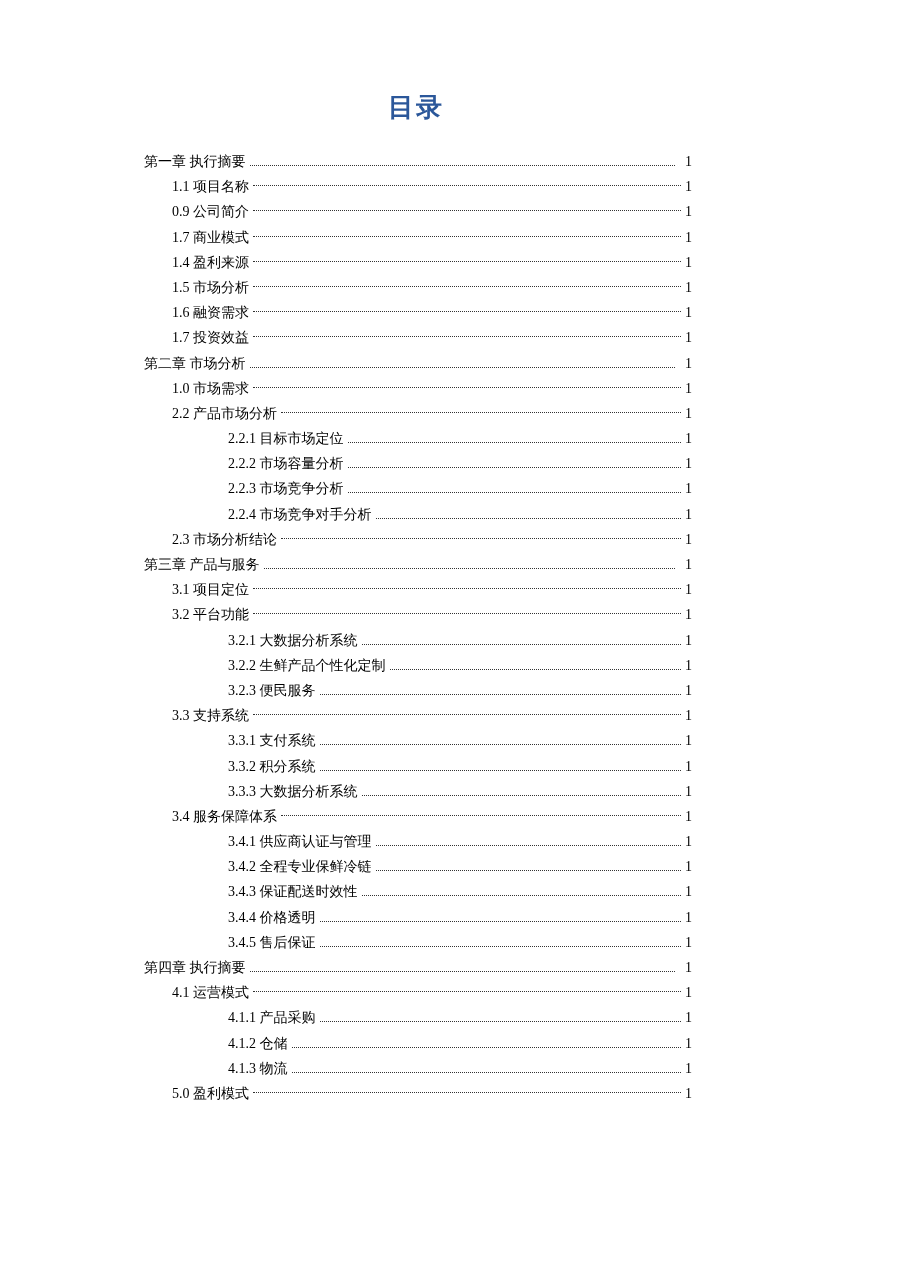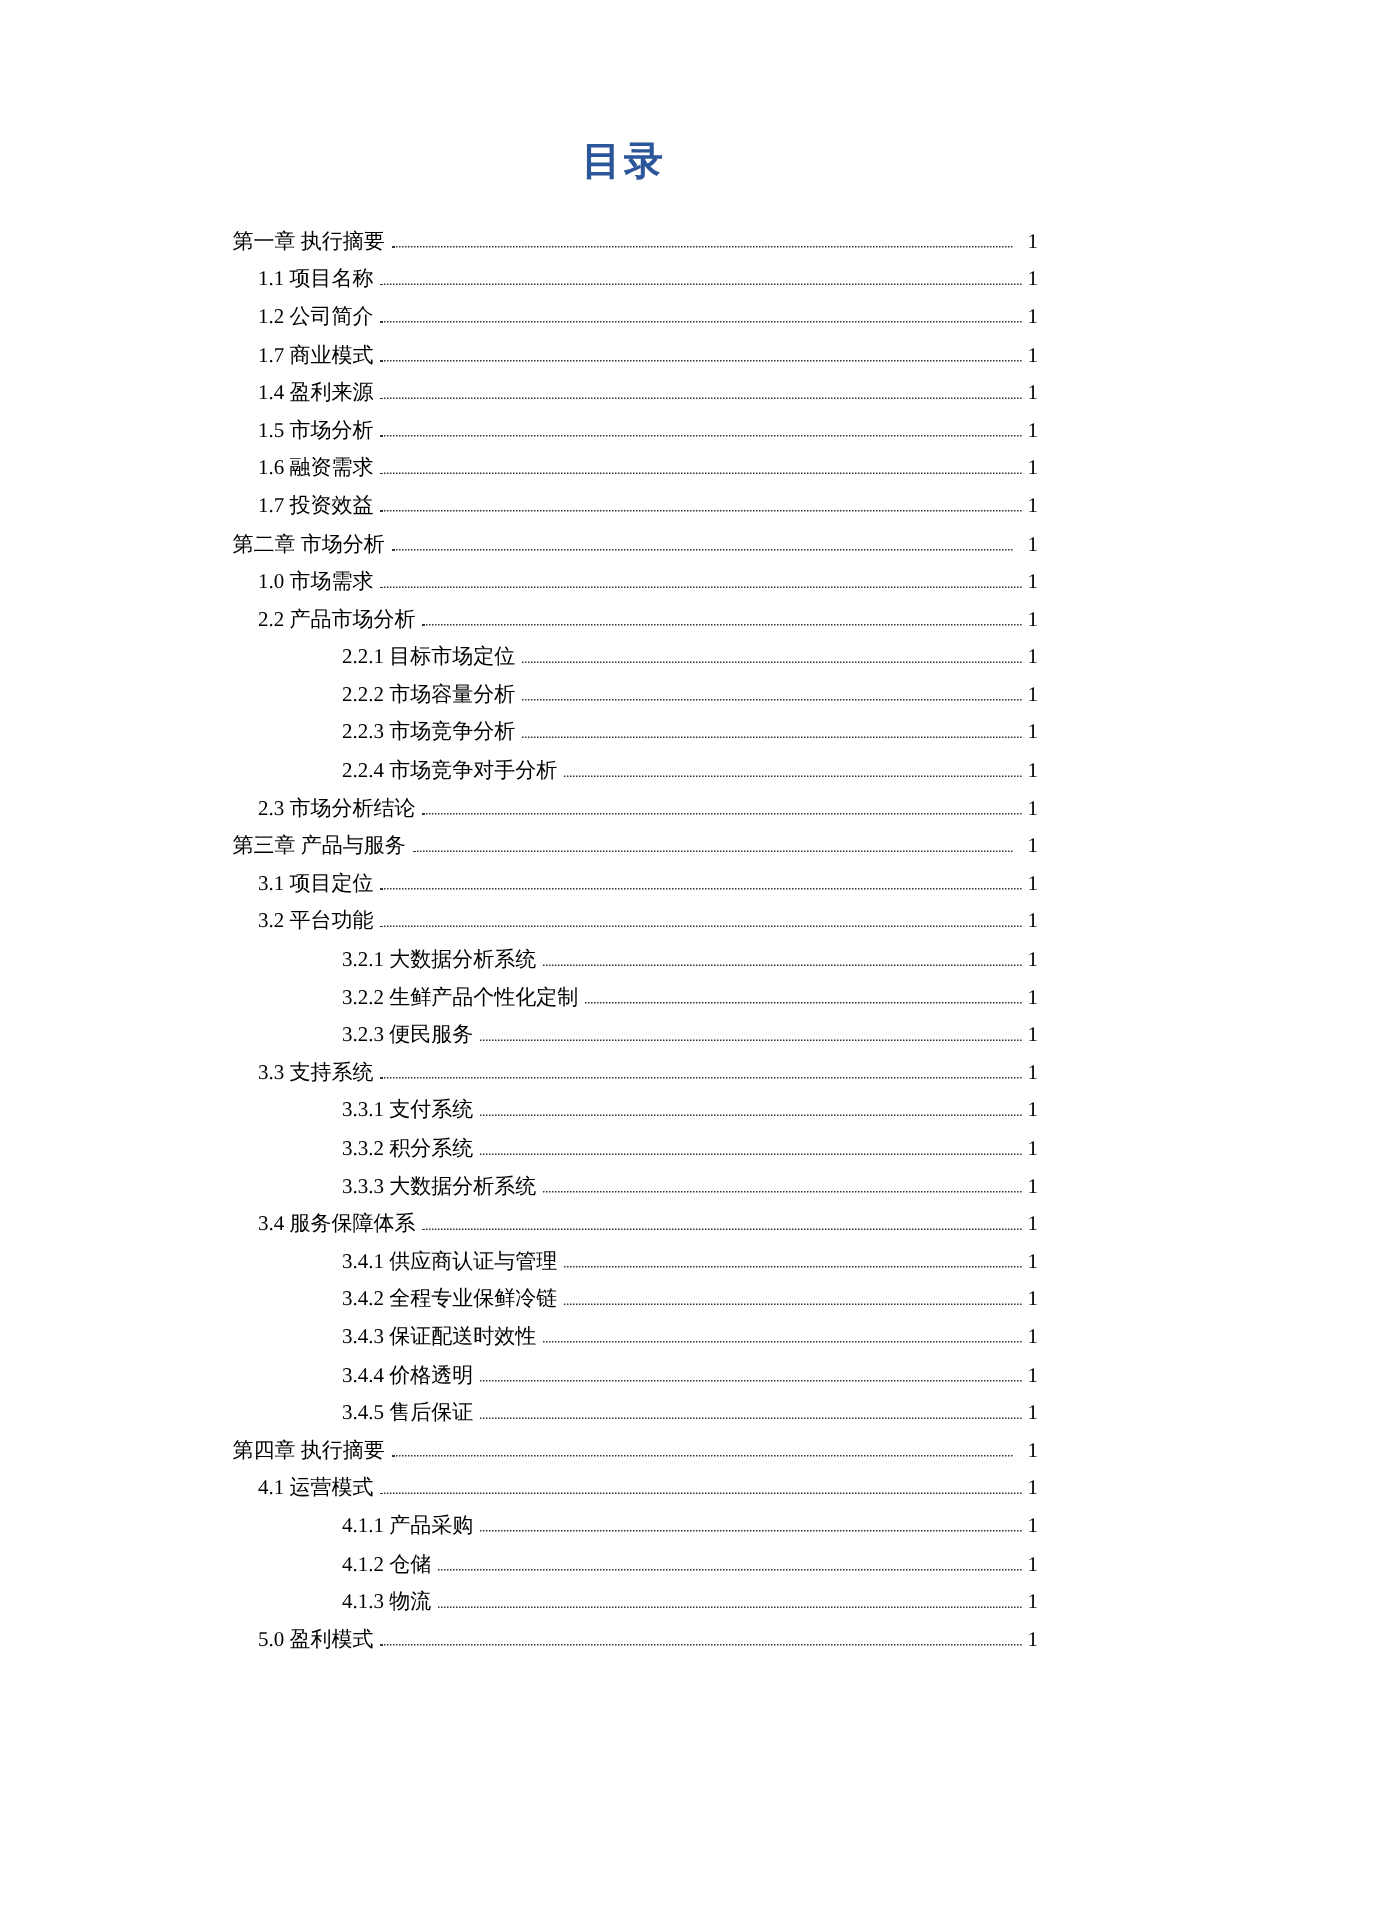--- a/index.html
+++ b/index.html
@@ -39,43 +39,43 @@
   }
   .toc-dots {
     flex: 1 1 auto;
     border-bottom: 1.3px dotted #333;
     margin: 0 4px 3px 4px;
     min-width: 10px;
   }
   .toc-page {
     flex: 0 0 auto;
   }
-  .lvl1 { margin-left: 15px; font-weight: normal; }
+  .lvl1 { margin-left: 4px; font-weight: normal; }
   .lvl1 .toc-page { padding-left: 6px; }
-  .lvl2 { margin-left: 32px; }
+  .lvl2 { margin-left: 32px; align-items: center; }
   .lvl3 { margin-left: 88px; }
 </style>
 </head>
 <body>
 
 <div class="page">
   <h1 class="title">目录</h1>
   <div class="toc" id="toc">
       <div class="toc-entry lvl1">
         <span class="toc-label">第一章  执行摘要</span>
         <span class="toc-dots"></span>
         <span class="toc-page">1</span>
       </div>
       <div class="toc-entry lvl2">
         <span class="toc-label">1.1 项目名称</span>
         <span class="toc-dots"></span>
         <span class="toc-page">1</span>
       </div>
       <div class="toc-entry lvl2">
-        <span class="toc-label">1.2 公司简介</span>
+        <span class="toc-label">0.9 公司简介</span>
         <span class="toc-dots"></span>
         <span class="toc-page">1</span>
       </div>
       <div class="toc-entry lvl2">
         <span class="toc-label">1.7 商业模式</span>
         <span class="toc-dots"></span>
         <span class="toc-page">1</span>
       </div>
       <div class="toc-entry lvl2">
         <span class="toc-label">1.4 盈利来源</span>

